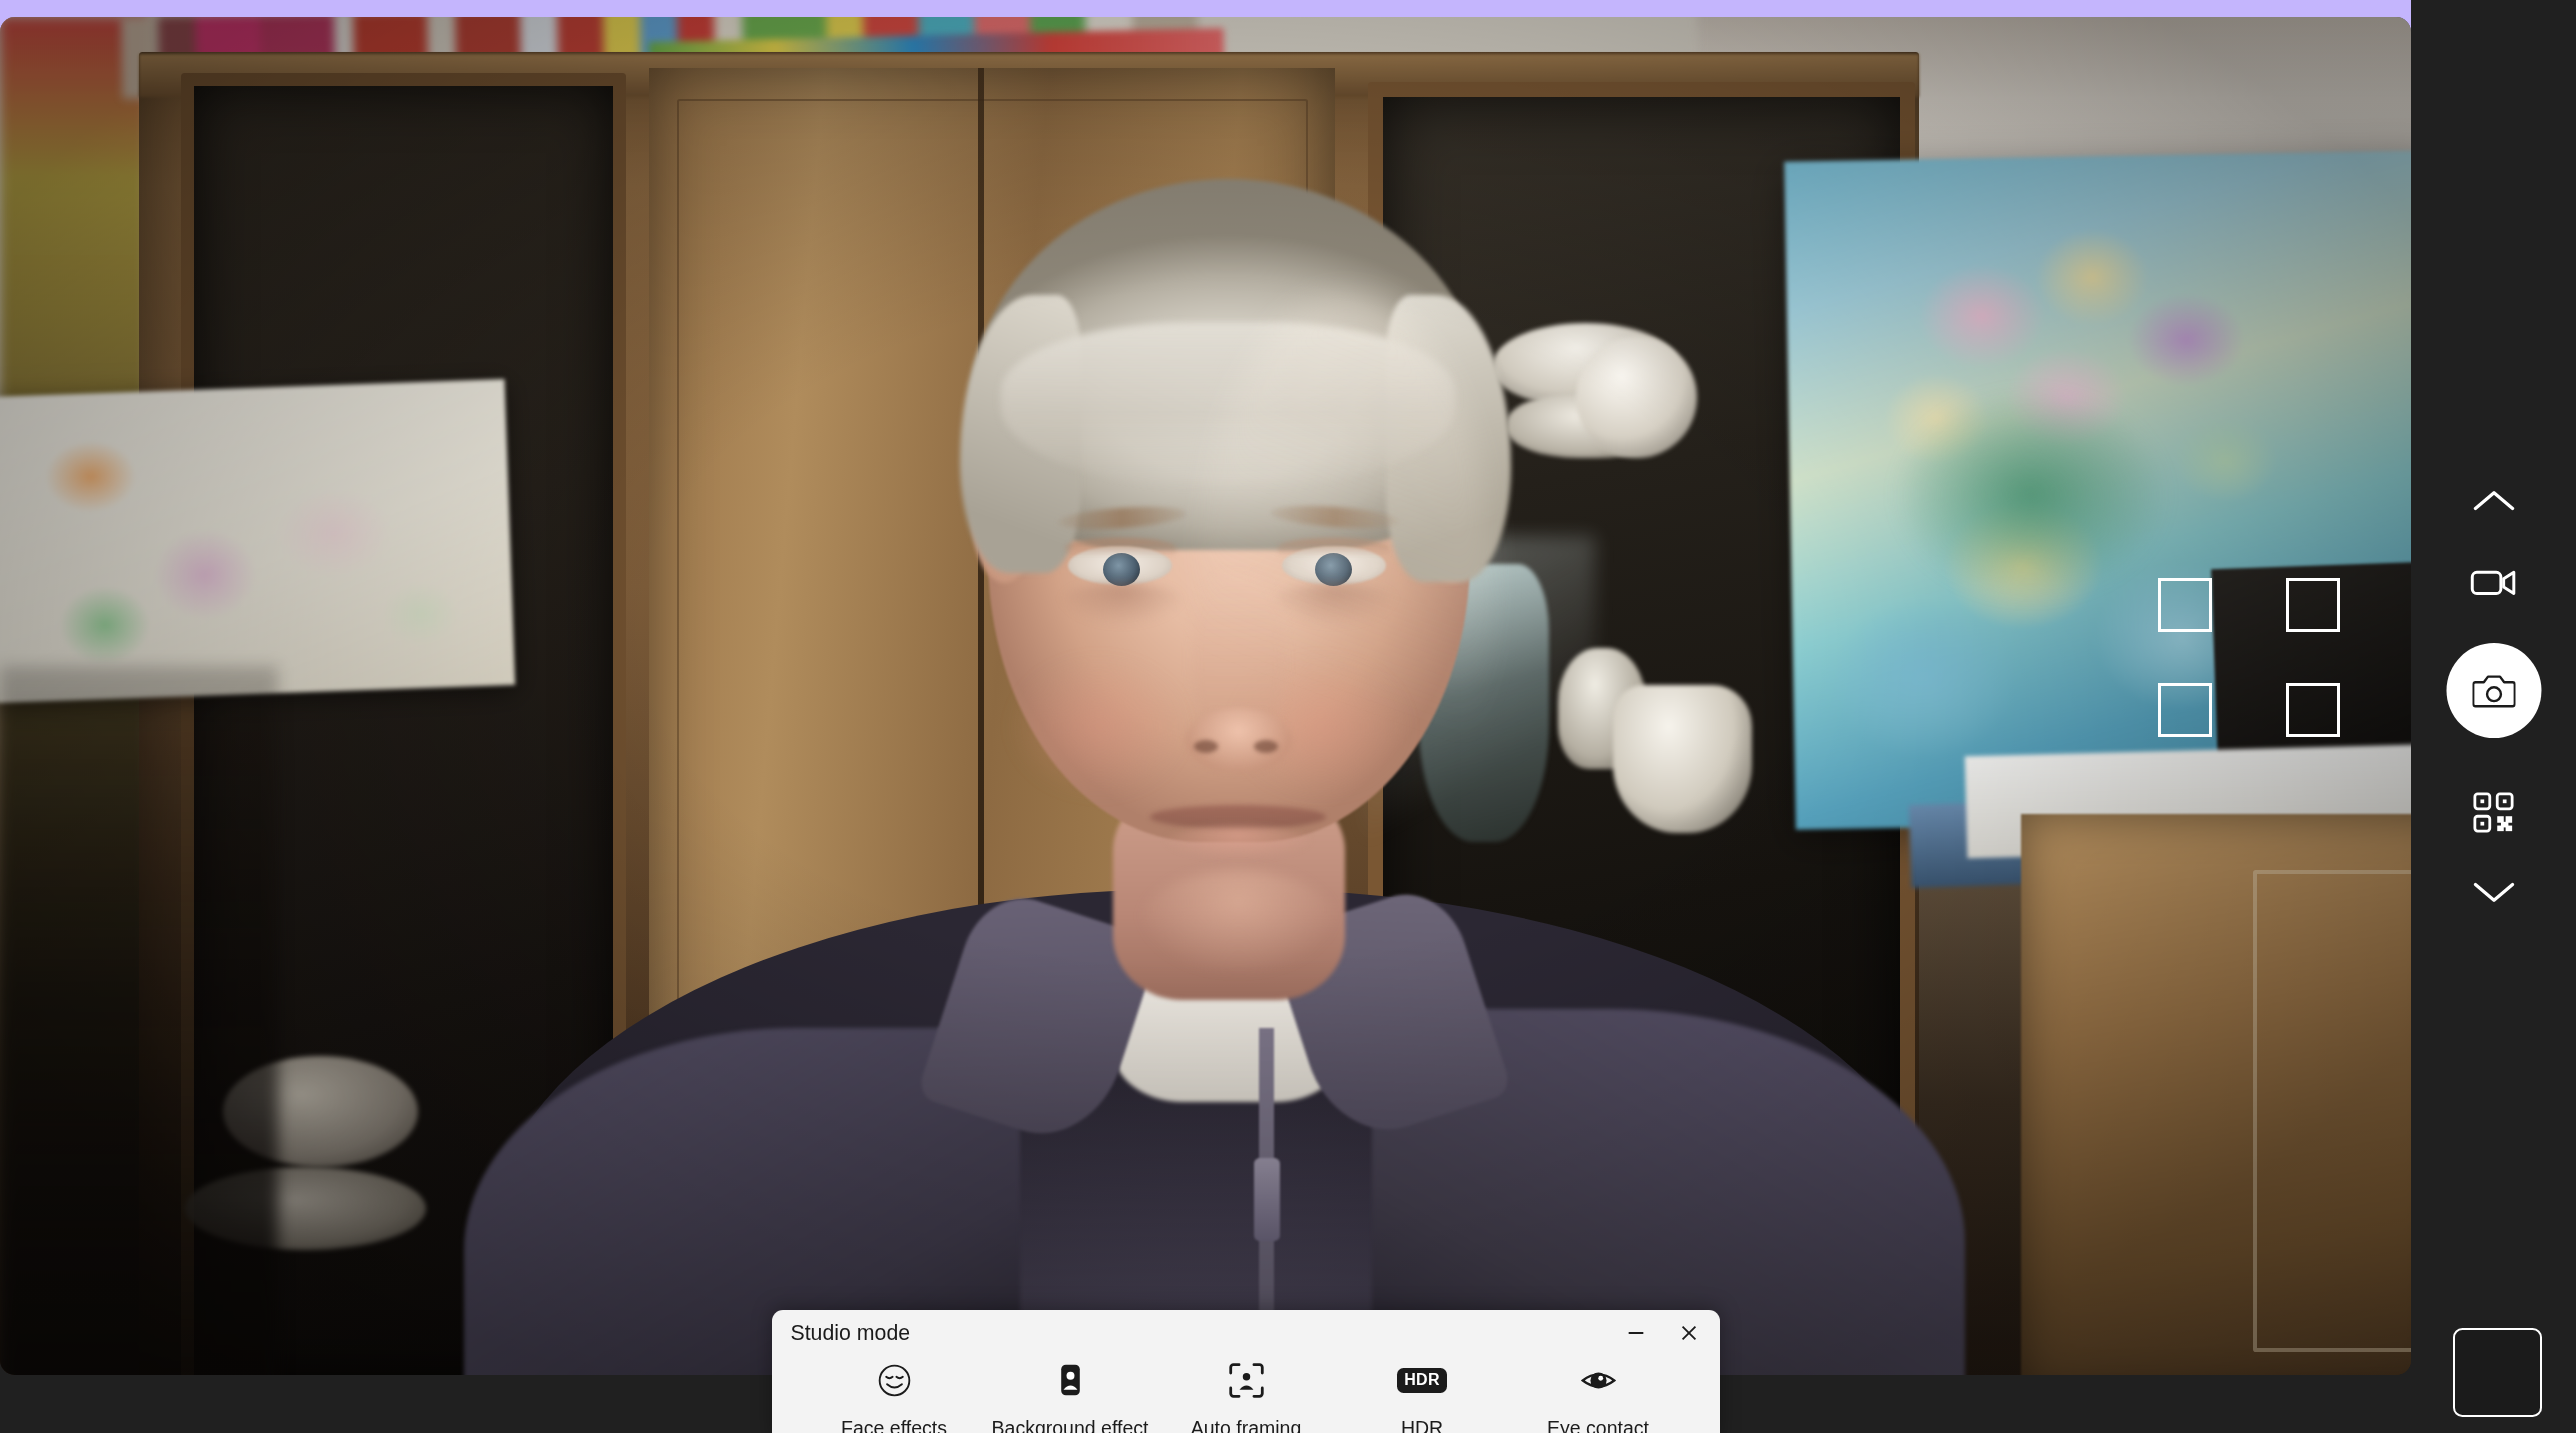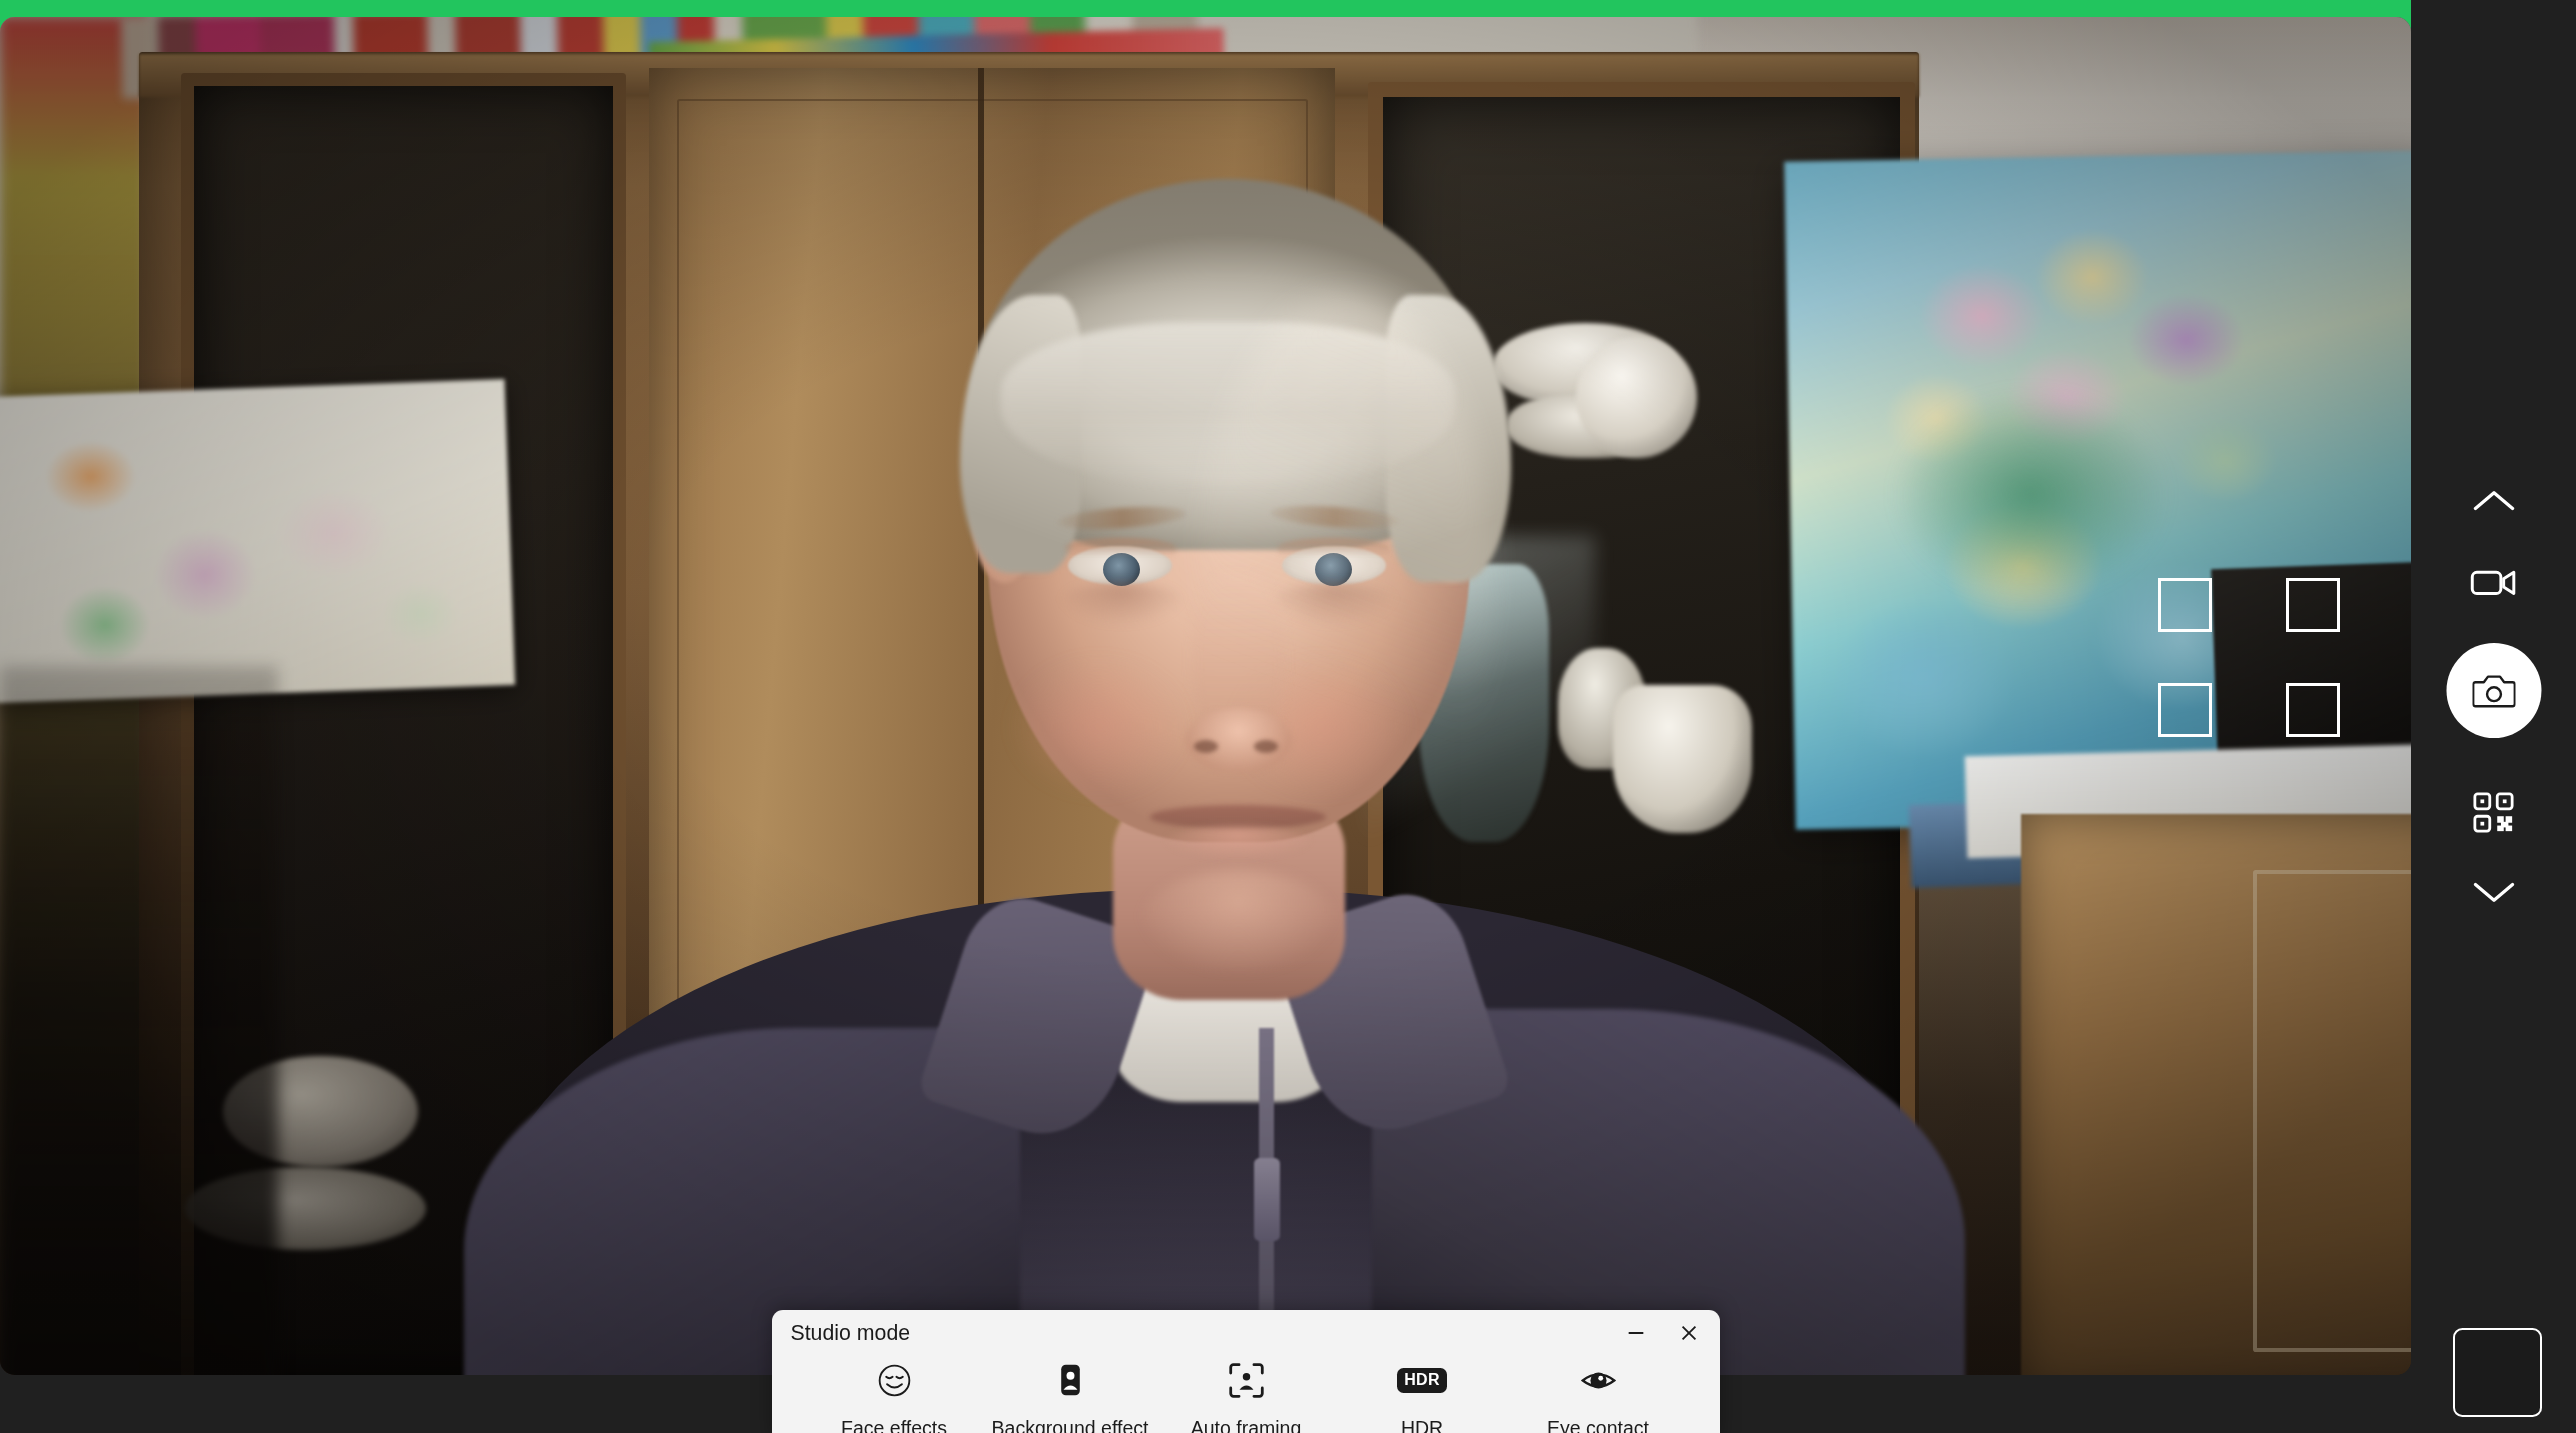--- a/index.html
+++ b/index.html
@@ -10,21 +10,21 @@
     height: 1434px;
     overflow: hidden;
     background: #202020;
     font-family: "Liberation Sans", sans-serif;
   }
 
   #app {
     position: relative;
     width: 2576px;
     height: 1252px;
-    background: #22c55e;
+    background: #c4b5fd;
   }
 
   
   .viewfinder {
     position: absolute;
     left: 0px;
     top: 16.7px;
     width: 2411px;
     height: 1358px;
     border-radius: 15px;

